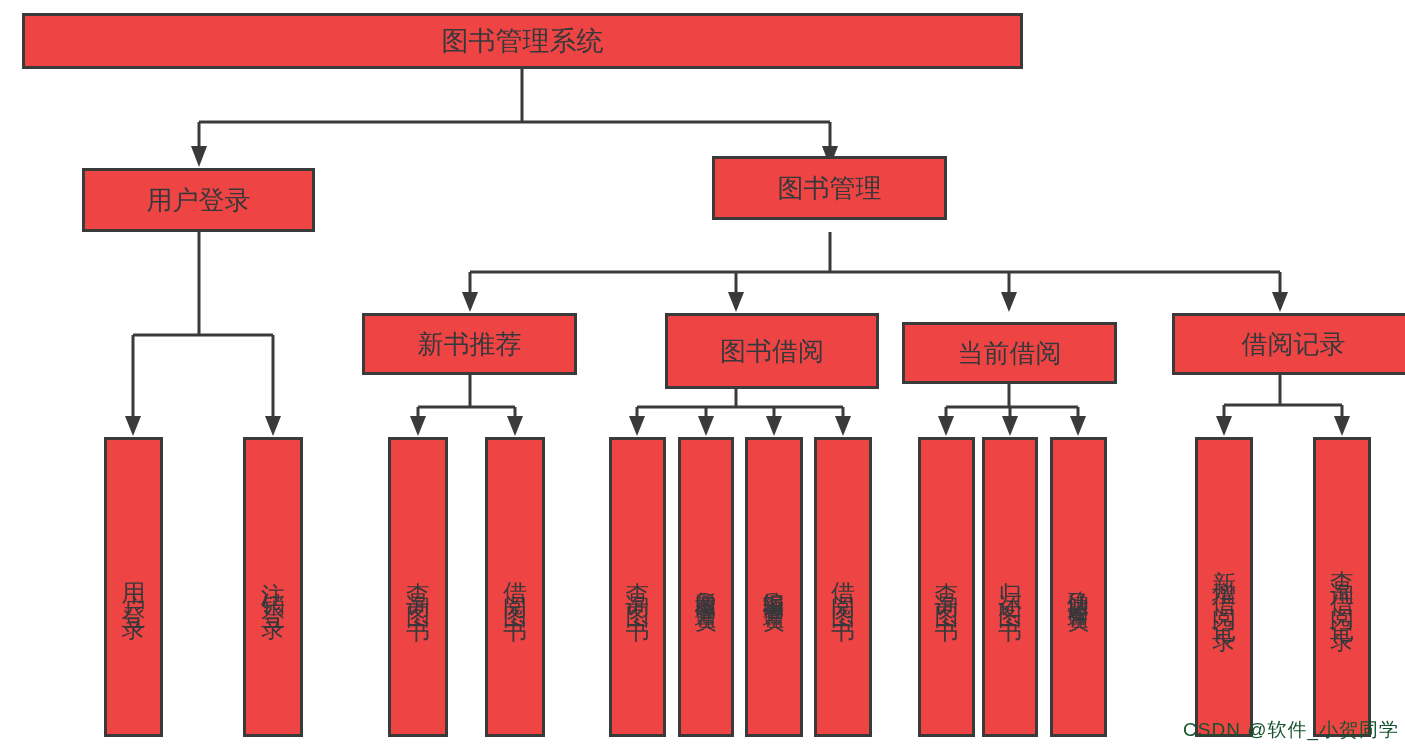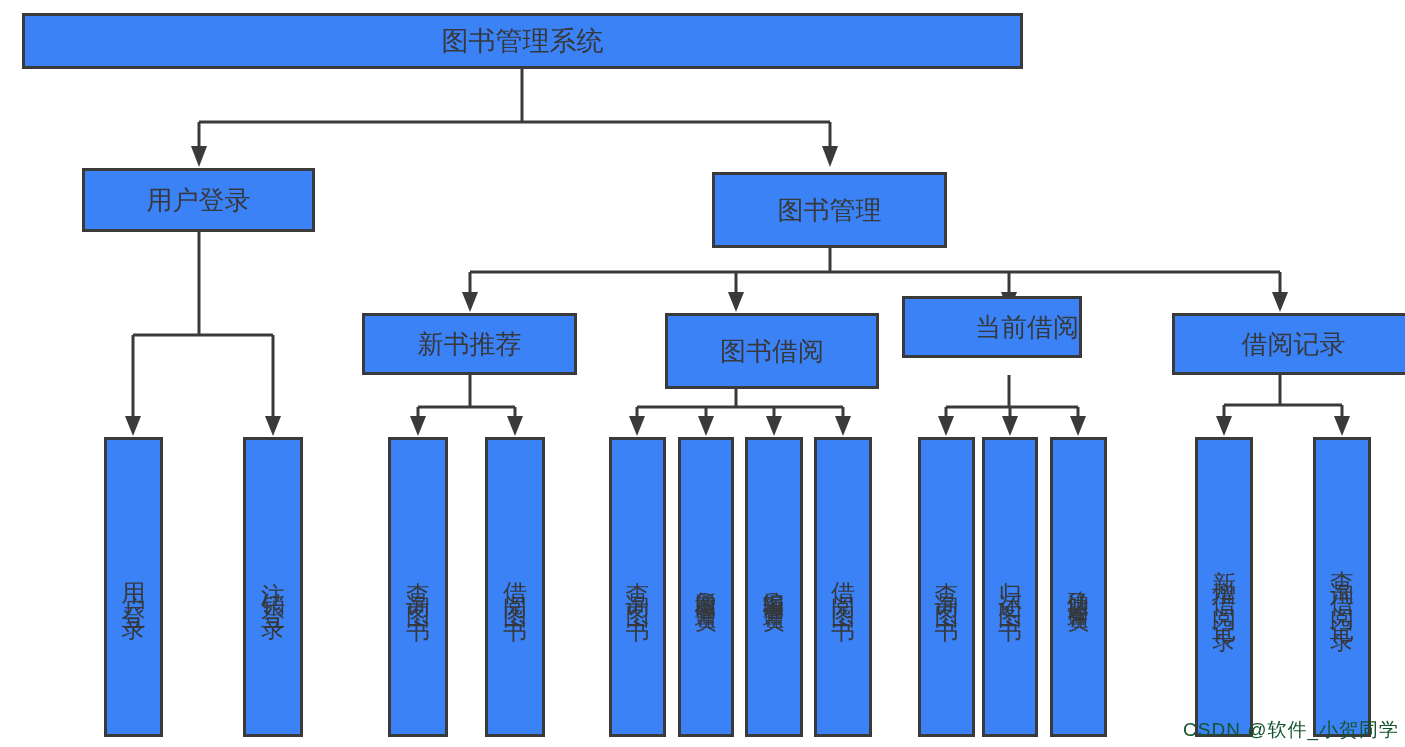--- a/index.html
+++ b/index.html
@@ -17,21 +17,21 @@
   }
   #connectors {
     position: absolute;
     left: 0; top: 0;
     width: 1405px;
     height: 747px;
   }
   .node {
     position: absolute;
     box-sizing: border-box;
-    background: #3b82f6;
+    background: #ef4444;
     border: 3px solid #3a3a3a;
     display: flex;
     align-items: center;
     justify-content: center;
     text-align: center;
   }
   .node--root  { font-size: 27px; }
   .node--h     { font-size: 26px; }
   .node--leaf  { font-size: 24px; }
   .node--leaf .vtext {
@@ -41,25 +41,25 @@
     line-height: 1;
     white-space: nowrap;
   }
   .node--leaf.leaf--tight { font-size: 21px; }
   .node--leaf.leaf--tight .vtext { letter-spacing: 3px; }
 
   
   #n-root { left: 22px;  top: 13px;  width: 1001px; height: 56px; }
   
   #n-user { left: 82px;  top: 168px; width: 233px;  height: 64px; }
-  #n-book { left: 712px; top: 172px; width: 235px;  height: 76px; }
+  #n-book { left: 712px; top: 156px; width: 235px;  height: 64px; }
   
   #n-new  { left: 362px;  top: 313px; width: 215px; height: 62px; font-family: Liberation Serif, serif; }
   #n-bor  { left: 629px;  top: 313px; width: 214px; height: 76px; margin-left: 36px; }
-  #n-cur  { left: 902px;  top: 296px; width: 180px; height: 62px; justify-content: flex-end; }
+  #n-cur  { left: 902px;  top: 322px; width: 215px; height: 62px; }
   #n-rec  { left: 1172px; top: 313px; width: 243px; height: 62px; }
   
   .node--leaf { top: 437px; height: 300px; }
   #l-u1 { left: 104px;  width: 59px; }
   #l-u2 { left: 243px;  width: 60px; }
   #l-n1 { left: 388px;  width: 60px; }
   #l-n2 { left: 485px;  width: 60px; }
   #l-b1 { left: 609px;  width: 57px; }
   #l-b2 { left: 678px;  width: 56px; }
   #l-b3 { left: 745px;  width: 58px; }

